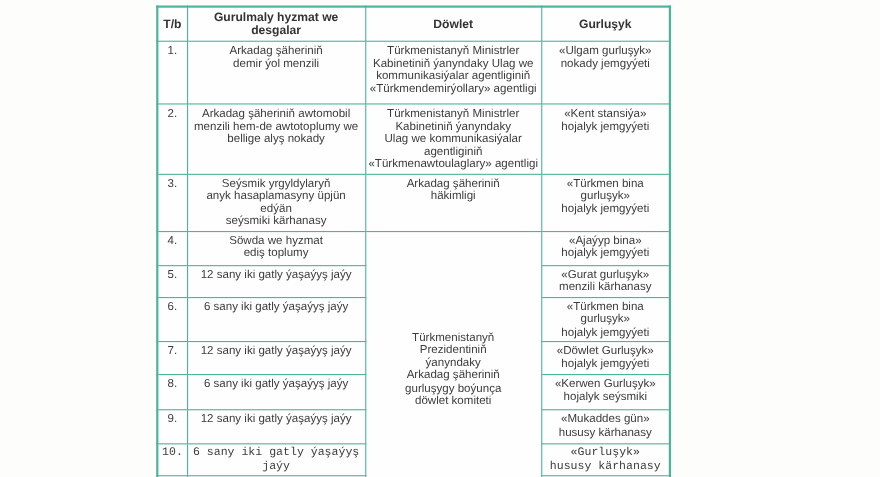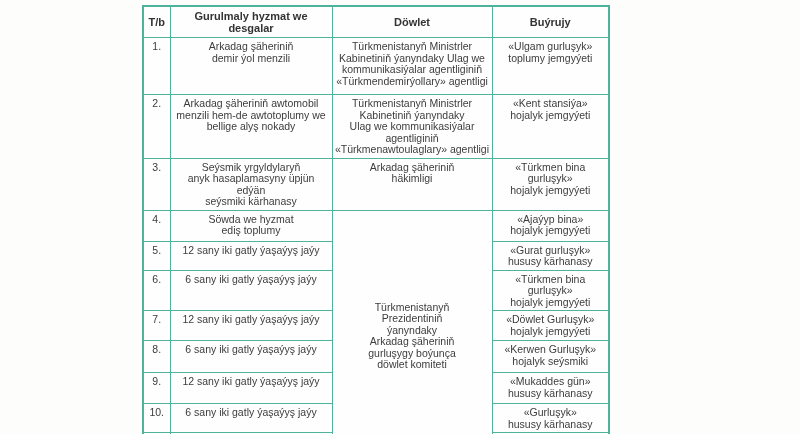--- a/index.html
+++ b/index.html
@@ -55,53 +55,53 @@
   
   tbody tr:nth-child(1)  { height: 57px; }
   tbody tr:nth-child(2)  { height: 57px; }
   tbody tr:nth-child(3)  { height: 42px; }
   tbody tr:nth-child(4)  { height: 31px; }
   tbody tr:nth-child(5)  { height: 28px; }
   tbody tr:nth-child(6)  { height: 32px; }
   tbody tr:nth-child(7)  { height: 30px; }
   tbody tr:nth-child(8)  { height: 32px; }
   tbody tr:nth-child(9)  { height: 31px; }
-  tbody tr:nth-child(10) { height: 29px; }
+  tbody tr:nth-child(10) { height: 29px; font-family: Liberation Mono, monospace; }
   tbody tr:nth-child(11) { height: 26px; }
 </style>
 </head>
 <body>
 
 <div class="page">
   <table class="main-table">
     <colgroup>
       <col class="c1">
         <col class="c2">
         <col class="c3">
         <col class="c4">
     </colgroup>
     <thead>
       <tr>
         <th>T/b</th>
         <th>Gurulmaly hyzmat we desgalar</th>
         <th>Döwlet</th>
-        <th>Buýrujy</th>
+        <th>Gurluşyk</th>
       </tr>
     </thead>
     <tbody>
         <tr>
           <td>1.</td>
           <td>Arkadag şäheriniň
 demir ýol menzili</td>
           <td>Türkmenistanyň Ministrler
 Kabinetiniň ýanyndaky Ulag we
 kommunikasiýalar agentliginiň
 «Türkmendemirýollary» agentligi</td>
           <td>«Ulgam gurluşyk»
-toplumy jemgyýeti</td>
+nokady jemgyýeti</td>
         </tr>
         <tr>
           <td>2.</td>
           <td>Arkadag şäheriniň awtomobil
 menzili hem-de awtotoplumy we
 bellige alyş nokady</td>
           <td>Türkmenistanyň Ministrler
 Kabinetiniň ýanyndaky
 Ulag we kommunikasiýalar
 agentliginiň
@@ -130,21 +130,21 @@
 Arkadag şäheriniň
 gurluşygy boýunça
 döwlet komiteti</td>
           <td>«Ajaýyp bina»
 hojalyk jemgyýeti</td>
         </tr>
         <tr>
           <td>5.</td>
           <td>12 sany iki gatly ýaşaýyş jaýy</td>
           <td>«Gurat gurluşyk»
-hususy kärhanasy</td>
+menzili kärhanasy</td>
         </tr>
         <tr>
           <td>6.</td>
           <td>6 sany iki gatly ýaşaýyş jaýy</td>
           <td>«Türkmen bina gurluşyk»
 hojalyk jemgyýeti</td>
         </tr>
         <tr>
           <td>7.</td>
           <td>12 sany iki gatly ýaşaýyş jaýy</td>

